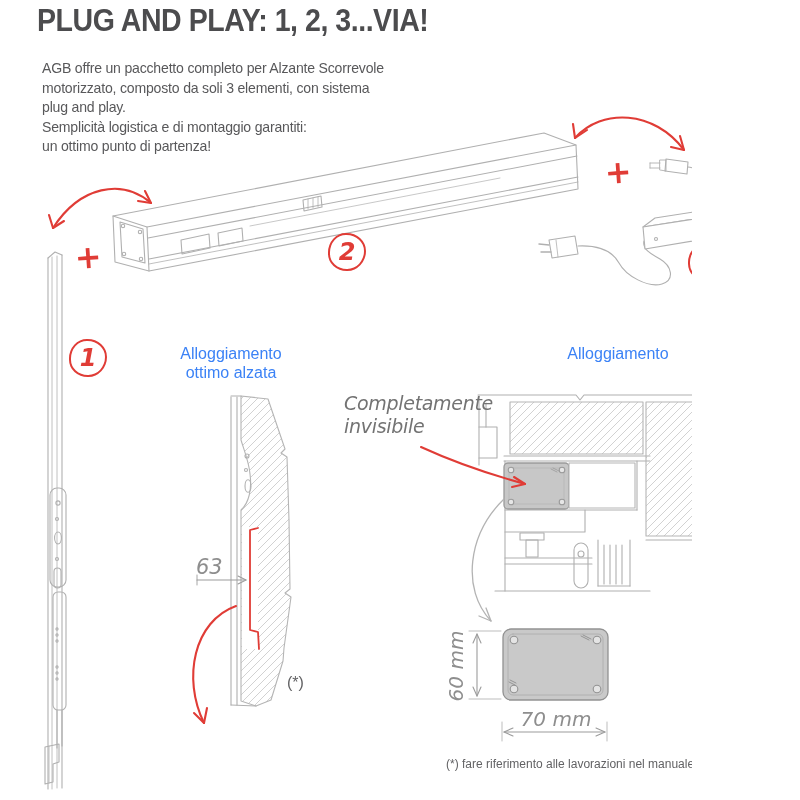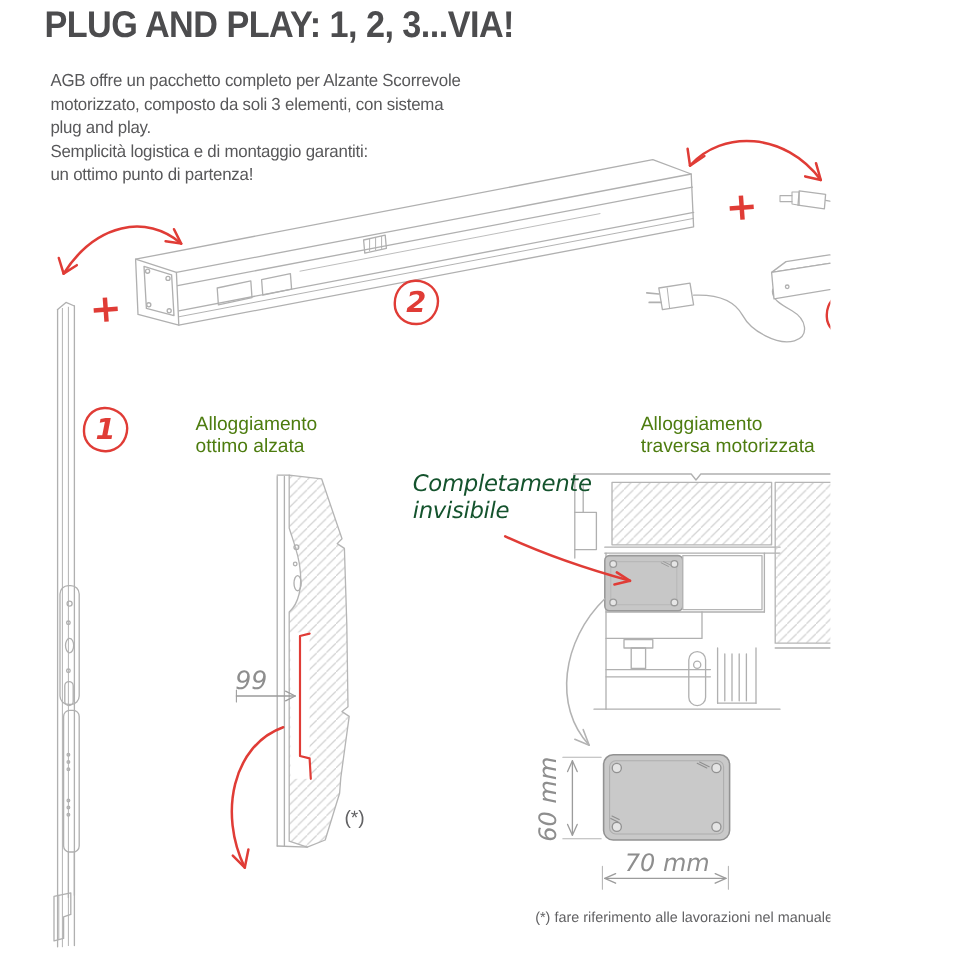--- a/index.html
+++ b/index.html
@@ -3,22 +3,22 @@
 <meta charset="utf-8">
 <style>
   html,body{margin:0;padding:0;background:#ffffff;}
   .page{position:relative;width:692px;height:800px;background:#ffffff;overflow:hidden;
         font-family:"Liberation Sans",sans-serif;}
   .t{position:absolute;color:#58585a;}
   .title{left:37px;top:3px;font-size:31px;font-weight:600;color:#4c4c4e;
          letter-spacing:-0.5px;transform:scaleX(.92);transform-origin:left top;white-space:nowrap;}
   .intro{left:42px;top:59px;font-size:14.5px;line-height:19.6px;letter-spacing:-0.2px;
          transform:scaleX(.97);transform-origin:left top;white-space:nowrap;}
-  .seclabel{font-size:16px;line-height:19px;color:#4d7c0f;}
-  .hand{font-family:"DejaVu Sans",sans-serif;font-style:italic;color:#14532d;}
+  .seclabel{text-align:center;font-size:16px;line-height:19px;color:#3b82f6;}
+  .hand{font-family:"DejaVu Sans",sans-serif;font-style:italic;color:#737373;}
   .hand-gray{font-family:"DejaVu Sans",sans-serif;font-style:italic;color:#8e8e8e;}
   .note{font-size:19px;line-height:23px;letter-spacing:-0.3px;white-space:nowrap;}
   .badge{position:absolute;width:38px;height:38px;border:2.6px solid #e03c36;
          border-radius:48% 52% 50% 50%/52% 48% 54% 46%;color:#e03c36;
          font-family:"DejaVu Sans",sans-serif;font-style:italic;font-weight:700;font-size:24px;
          display:flex;align-items:center;justify-content:center;box-sizing:border-box;}
   .plus{position:absolute;width:30px;height:30px;color:#e03c36;
         font-family:"DejaVu Sans",sans-serif;font-style:italic;font-weight:700;font-size:32px;
         display:flex;align-items:center;justify-content:center;transform:rotate(-4deg);}
   .foot{font-size:12px;line-height:17.5px;color:#626264;white-space:nowrap;}
@@ -205,29 +205,28 @@
   <div class="badge" style="left:328px;top:233px;">2</div>
   <div class="badge" style="left:688px;top:243px;">3</div>
 
   <div class="t seclabel" style="left:163px;top:344px;width:136px;">
     <div>Alloggiamento</div>
     <div>ottimo alzata</div>
   </div>
 
   <div class="t seclabel" style="left:534px;top:344px;width:168px;">
     <div>Alloggiamento</div>
-    <div>traversa motorizzata</div>
   </div>
 
   <div class="t hand note" style="left:344px;top:392px;">
     <div>Completamente</div>
     <div>invisibile</div>
   </div>
 
-  <div class="t hand-gray" style="left:196px;top:555px;font-size:21px;">99</div>
+  <div class="t hand-gray" style="left:196px;top:555px;font-size:21px;">63</div>
 
   <div class="t" style="left:287px;top:674px;font-size:16px;color:#626264;">(*)</div>
 
   <div class="t hand note" style="left:176px;top:741px;font-size:19.5px;line-height:24px;">
   </div>
 
   <div class="t hand-gray" style="left:420px;top:654px;width:72px;text-align:center;font-size:20px;transform:rotate(-90deg);">60 mm</div>
 
   <div class="t hand-gray" style="left:510px;top:707px;width:92px;text-align:center;font-size:20px;">70 mm</div>
 

